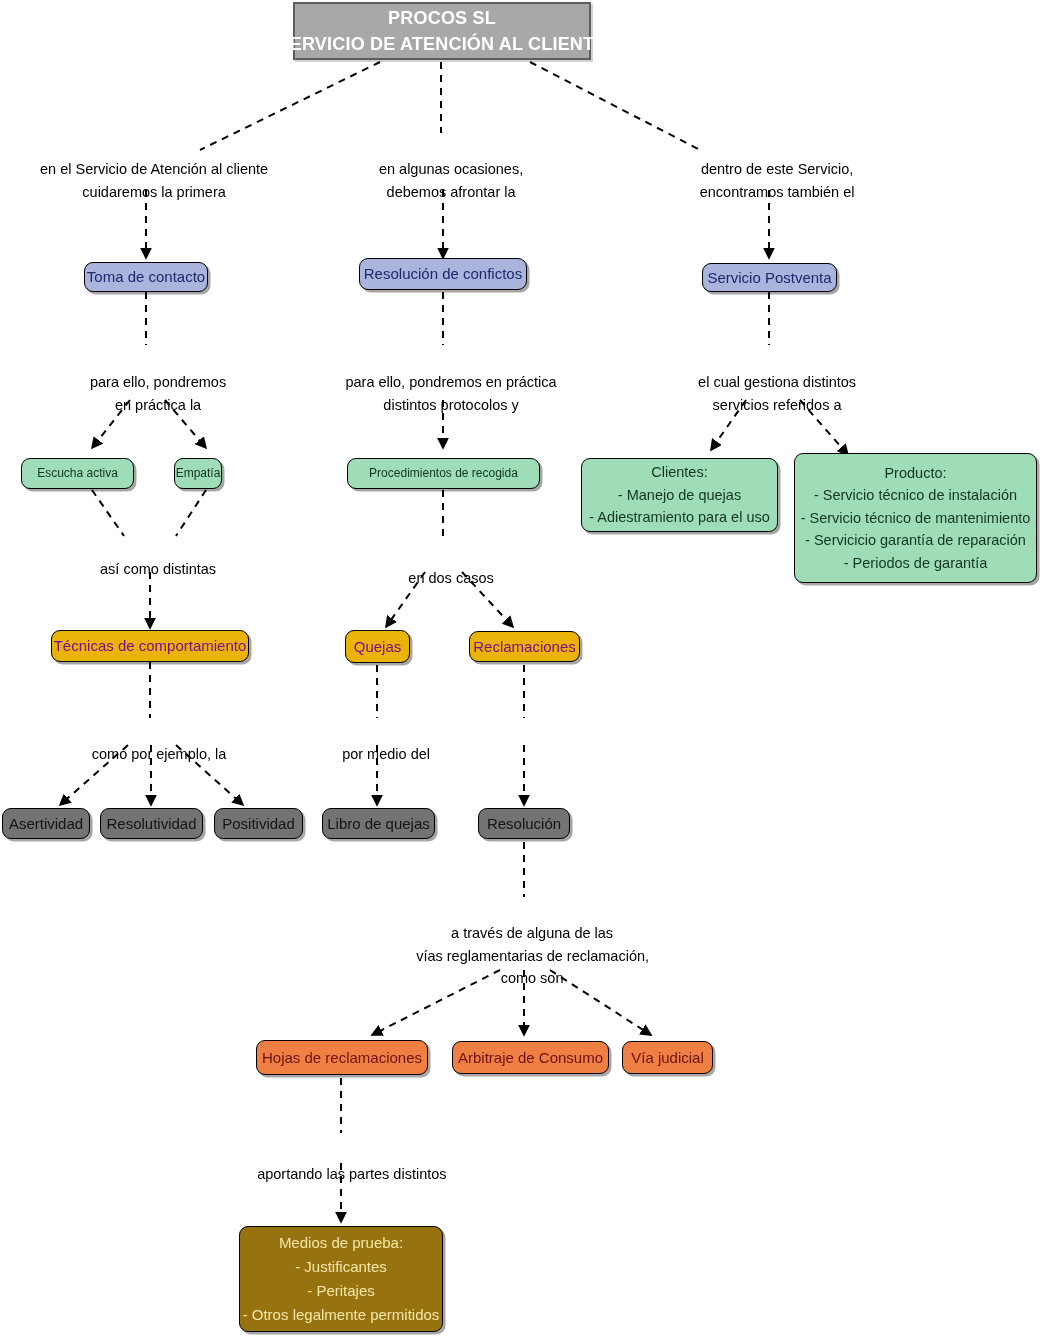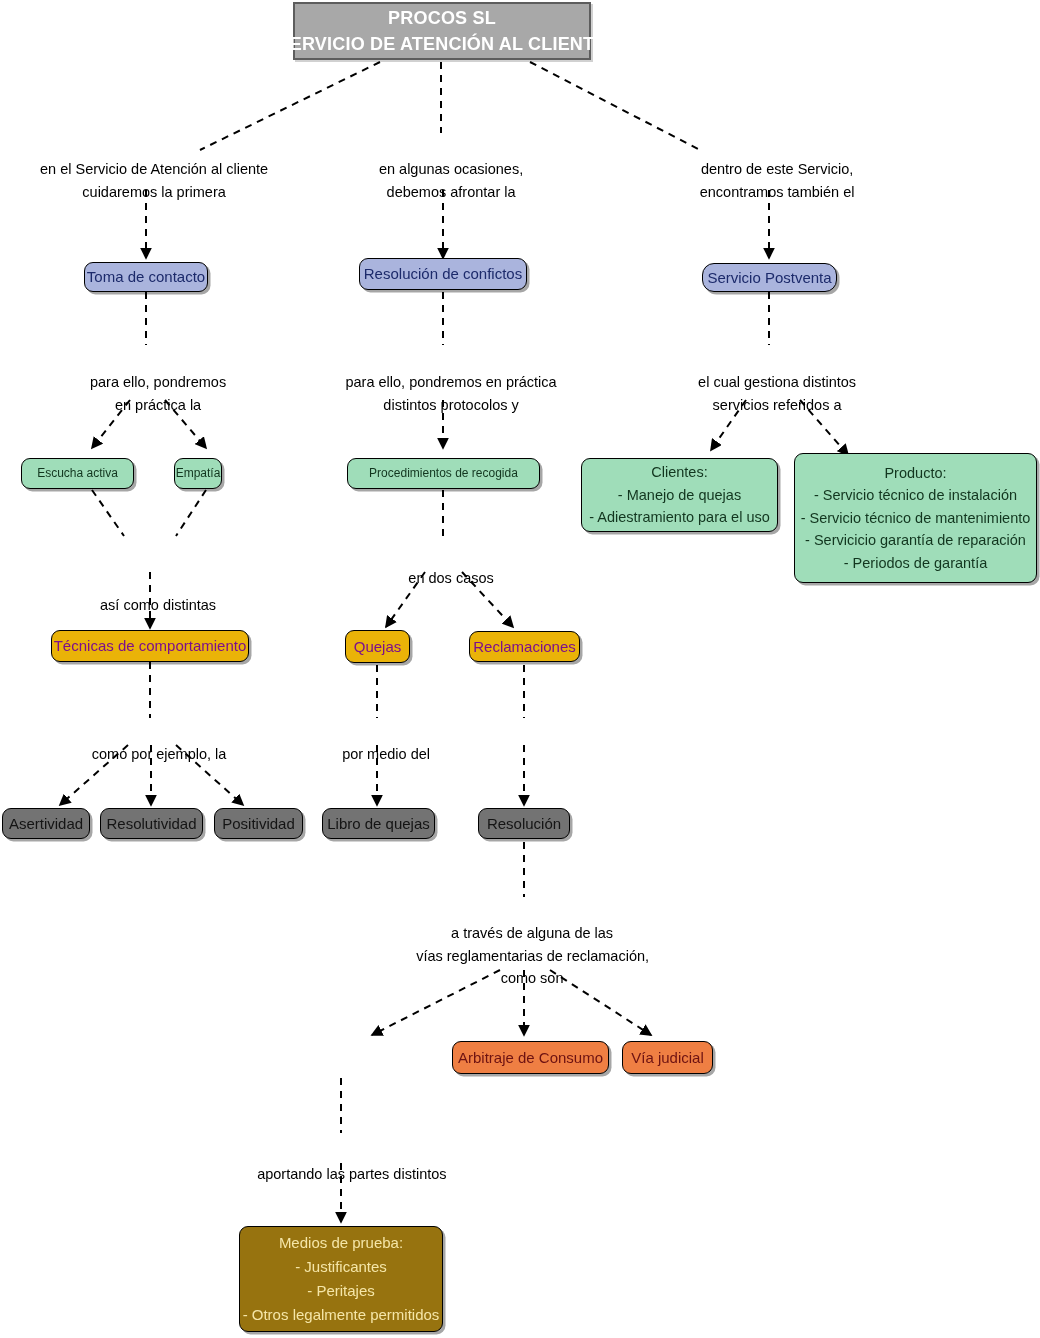--- a/index.html
+++ b/index.html
@@ -176,21 +176,21 @@
   </div>
 
   <div class="node blue" style="left:84px; top:262px; width:124px; height:30px;">
     <span class="ln">Toma de contacto</span>
   </div>
 
   <div class="node blue" style="left:359px; top:258px; width:168px; height:32px;">
     <span class="ln">Resolución de confictos</span>
   </div>
 
-  <div class="node blue" style="left:702px; top:263px; width:135px; height:29px;border-radius:12px;">
+  <div class="node blue" style="left:702px; top:263px; width:135px; height:29px;">
     <span class="ln">Servicio Postventa</span>
   </div>
 
   <div class="node green" style="left:21px; top:458px; width:113px; height:31px;">
     <span class="ln">Escucha activa</span>
   </div>
 
   <div class="node green" style="left:174px; top:458px; width:48px; height:31px;">
     <span class="ln">Empatía</span>
   </div>
@@ -238,20 +238,23 @@
   </div>
 
   <div class="node yellow" style="left:322px; top:808px; width:113px; height:31px;">
     <span class="ln">Libro de quejas</span>
   </div>
 
   <div class="node yellow" style="left:478px; top:808px; width:92px; height:31px;">
     <span class="ln">Resolución</span>
   </div>
 
+  <div class="node orange" style="left:256px; top:1040px; width:172px; height:35px;">
+    <span class="ln">Hojas de reclamaciones</span>
+  </div>
 
   <div class="node orange" style="left:452px; top:1041px; width:157px; height:33px;">
     <span class="ln">Arbitraje de Consumo</span>
   </div>
 
   <div class="node orange" style="left:622px; top:1041px; width:91px; height:33px;">
     <span class="ln">Vía judicial</span>
   </div>
 
   <div class="node brown" style="left:239px; top:1226px; width:204px; height:106px;">
@@ -284,21 +287,21 @@
   <div class="linklabel" style="left:323px; top:349px; width:240px;">
     <span class="ln">para ello, pondremos en práctica</span>
     <span class="ln">distintos protocolos y</span>
   </div>
 
   <div class="linklabel" style="left:664px; top:349px; width:210px;">
     <span class="ln">el cual gestiona distintos</span>
     <span class="ln">servicios referidos a</span>
   </div>
 
-  <div class="linklabel" style="left:60px; top:572px; width:180px;">
+  <div class="linklabel" style="left:60px; top:536px; width:180px;">
     <span class="ln">así como distintas</span>
   </div>
 
   <div class="linklabel" style="left:380px; top:545px; width:126px;">
     <span class="ln">en dos casos</span>
   </div>
 
   <div class="linklabel" style="left:68px; top:721px; width:166px;">
     <span class="ln">como por ejemplo, la</span>
   </div>

